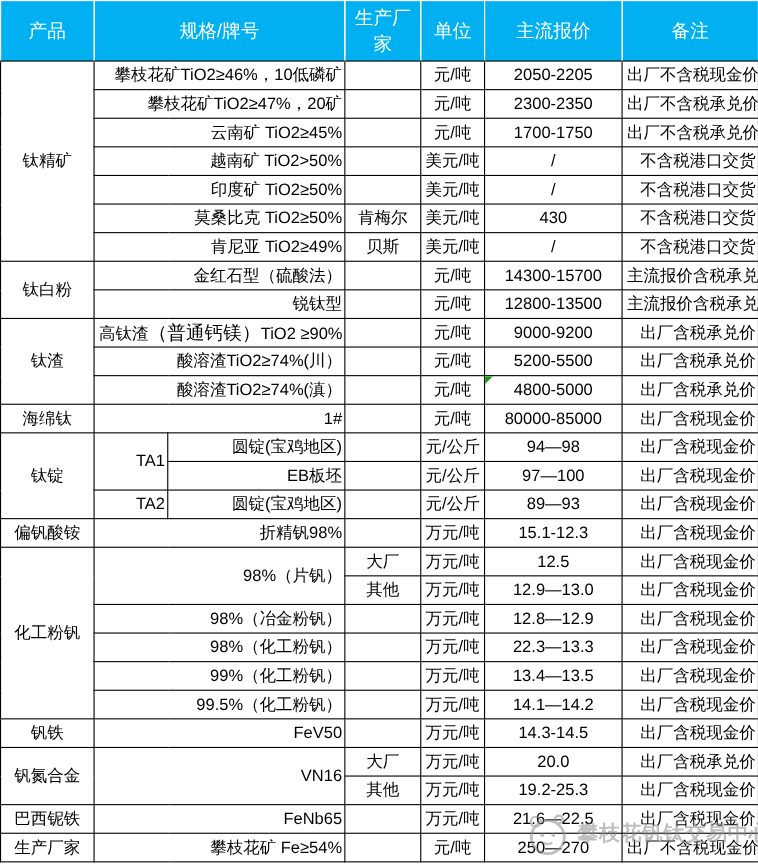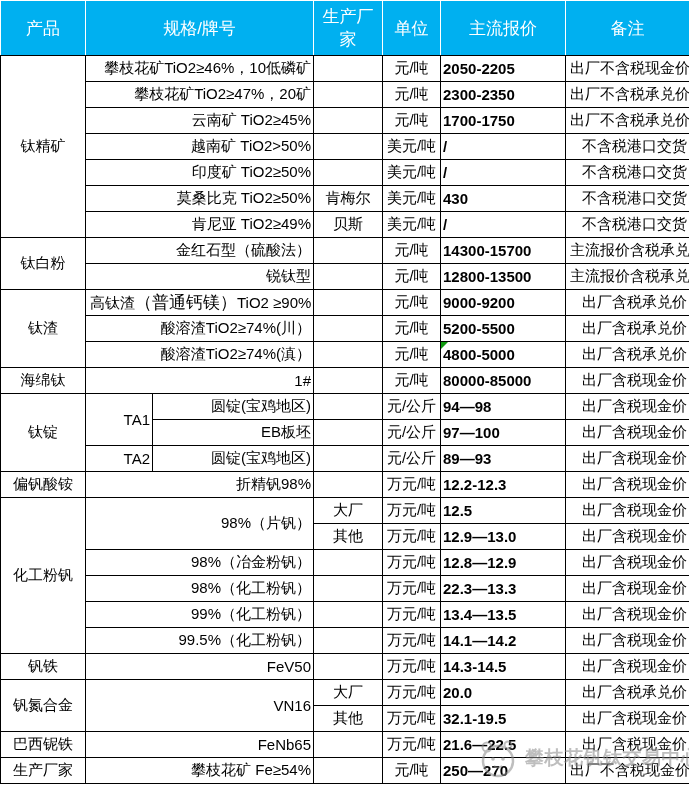--- a/index.html
+++ b/index.html
@@ -21,21 +21,21 @@
     font-size:17px;font-weight:normal;height:29px;
     border:1px solid #FFFFFF;border-bottom:1px solid var(--border);
     padding:4px;text-align:center;overflow:hidden;
   }
   td{
     border:1px solid var(--border);height:26px;font-size:15px;
     padding:0 2px;overflow:hidden;white-space:nowrap;vertical-align:middle;
   }
   td.c{text-align:center;}
   td.l{text-align:right;padding-left:4px;}
-  td.price-cell{position:relative;font-weight:bold;}
+  td.price-cell{position:relative;text-align:center;}
   .sp-small{font-size:17px;}
   .flag{
     position:absolute;top:0;left:0;width:0;height:0;
     border-top:7px solid var(--flag-green);border-right:7px solid transparent;
   }
   .watermark{
     position:absolute;left:478px;top:737px;display:flex;align-items:center;
     gap:7px;opacity:.55;pointer-events:none;z-index:5;
   }
   .wm-text{
@@ -184,21 +184,21 @@
       <td class="c"></td>
       <td class="c">元/公斤</td>
       <td class="price-cell">89—93</td>
       <td class="l">出厂含税现金价</td>
     </tr>
     <tr>
       <td class="c">偏钒酸铵</td>
       <td colspan="2" class="l">折精钒98%</td>
       <td class="c"></td>
       <td class="c">万元/吨</td>
-      <td class="price-cell">12.2-12.3</td>
+      <td class="price-cell">15.1-12.3</td>
       <td class="l">出厂含税现金价</td>
     </tr>
     <tr>
       <td rowspan="6" class="c">化工粉钒</td>
       <td rowspan="2" colspan="2" class="l">98%（片钒）</td>
       <td class="c">大厂</td>
       <td class="c">万元/吨</td>
       <td class="price-cell">12.5</td>
       <td class="l">出厂含税现金价</td>
     </tr>
@@ -248,21 +248,21 @@
       <td rowspan="2" class="c">钒氮合金</td>
       <td rowspan="2" colspan="2" class="l">VN16</td>
       <td class="c">大厂</td>
       <td class="c">万元/吨</td>
       <td class="price-cell">20.0</td>
       <td class="l">出厂含税承兑价</td>
     </tr>
     <tr>
       <td class="c">其他</td>
       <td class="c">万元/吨</td>
-      <td class="price-cell">32.1-19.5</td>
+      <td class="price-cell">19.2-25.3</td>
       <td class="l">出厂含税现金价</td>
     </tr>
     <tr>
       <td class="c">巴西铌铁</td>
       <td colspan="2" class="l">FeNb65</td>
       <td class="c"></td>
       <td class="c">万元/吨</td>
       <td class="price-cell">21.6—22.5</td>
       <td class="l">出厂含税现金价</td>
     </tr>

